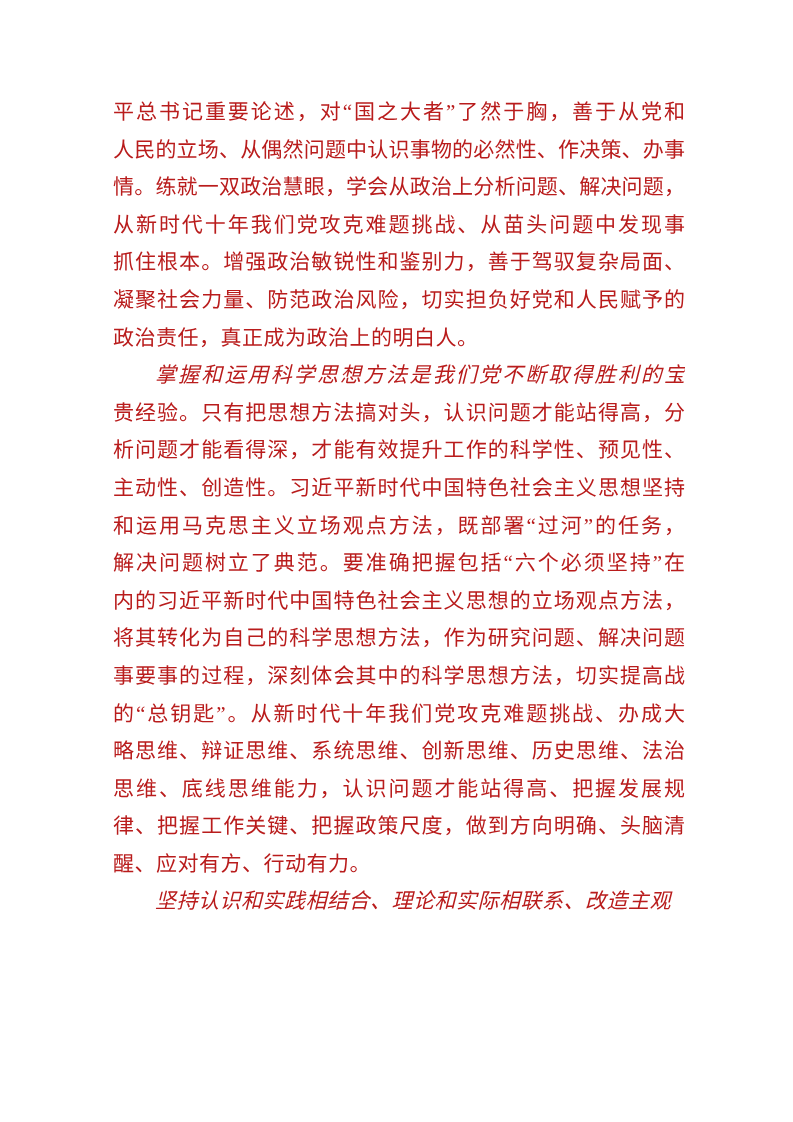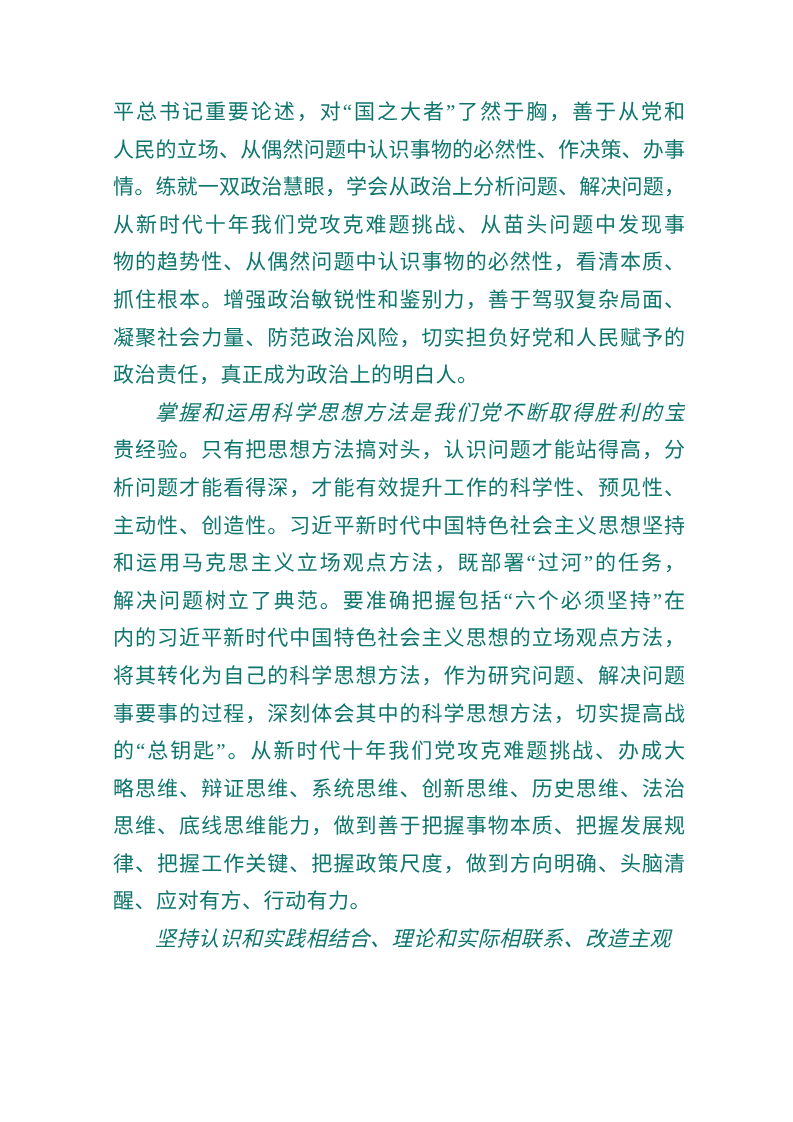--- a/index.html
+++ b/index.html
@@ -15,21 +15,21 @@
     overflow: hidden;
   }
   .doc-content {
     position: absolute;
     left: 113px;
     top: 94px;
     width: 572px;
     font-family: "Liberation Serif", serif;
     font-size: 21px;
     line-height: 37.6px;
-    color: #0f766e;
+    color: #b91c1c;
   }
   .paragraph {
     margin: 0;
     padding: 0;
   }
   .text-line {
     height: 37.6px;
     overflow: hidden;
     text-align: justify;
     text-align-last: justify;
@@ -48,39 +48,38 @@
 <body>
 
 <div class="page">
   <div class="doc-content">
 
     <div class="paragraph">
       <div class="text-line">平总书记重要论述，对“国之大者”了然于胸，善于从党和</div>
       <div class="text-line">人民的立场、从偶然问题中认识事物的必然性、作决策、办事</div>
       <div class="text-line">情。练就一双政治慧眼，学会从政治上分析问题、解决问题，</div>
       <div class="text-line">从新时代十年我们党攻克难题挑战、从苗头问题中发现事</div>
-      <div class="text-line">物的趋势性、从偶然问题中认识事物的必然性，看清本质、</div>
       <div class="text-line">抓住根本。增强政治敏锐性和鉴别力，善于驾驭复杂局面、</div>
       <div class="text-line">凝聚社会力量、防范政治风险，切实担负好党和人民赋予的</div>
       <div class="text-line last-line">政治责任，真正成为政治上的明白人。</div>
     </div>
 
     <div class="paragraph">
       <div class="text-line first-indent">掌握和运用科学思想方法是我们党不断取得胜利的宝</div>
       <div class="text-line">贵经验。只有把思想方法搞对头，认识问题才能站得高，分</div>
       <div class="text-line">析问题才能看得深，才能有效提升工作的科学性、预见性、</div>
       <div class="text-line">主动性、创造性。习近平新时代中国特色社会主义思想坚持</div>
       <div class="text-line">和运用马克思主义立场观点方法，既部署“过河”的任务，</div>
       <div class="text-line">解决问题树立了典范。要准确把握包括“六个必须坚持”在</div>
       <div class="text-line">内的习近平新时代中国特色社会主义思想的立场观点方法，</div>
       <div class="text-line">将其转化为自己的科学思想方法，作为研究问题、解决问题</div>
       <div class="text-line">事要事的过程，深刻体会其中的科学思想方法，切实提高战</div>
       <div class="text-line">的“总钥匙”。从新时代十年我们党攻克难题挑战、办成大</div>
       <div class="text-line">略思维、辩证思维、系统思维、创新思维、历史思维、法治</div>
-      <div class="text-line">思维、底线思维能力，做到善于把握事物本质、把握发展规</div>
+      <div class="text-line">思维、底线思维能力，认识问题才能站得高、把握发展规</div>
       <div class="text-line">律、把握工作关键、把握政策尺度，做到方向明确、头脑清</div>
       <div class="text-line last-line">醒、应对有方、行动有力。</div>
     </div>
 
     <div class="paragraph">
       <div class="text-line first-indent last-line">坚持认识和实践相结合、理论和实际相联系、改造主观</div>
     </div>
 
   </div>
 </div>

